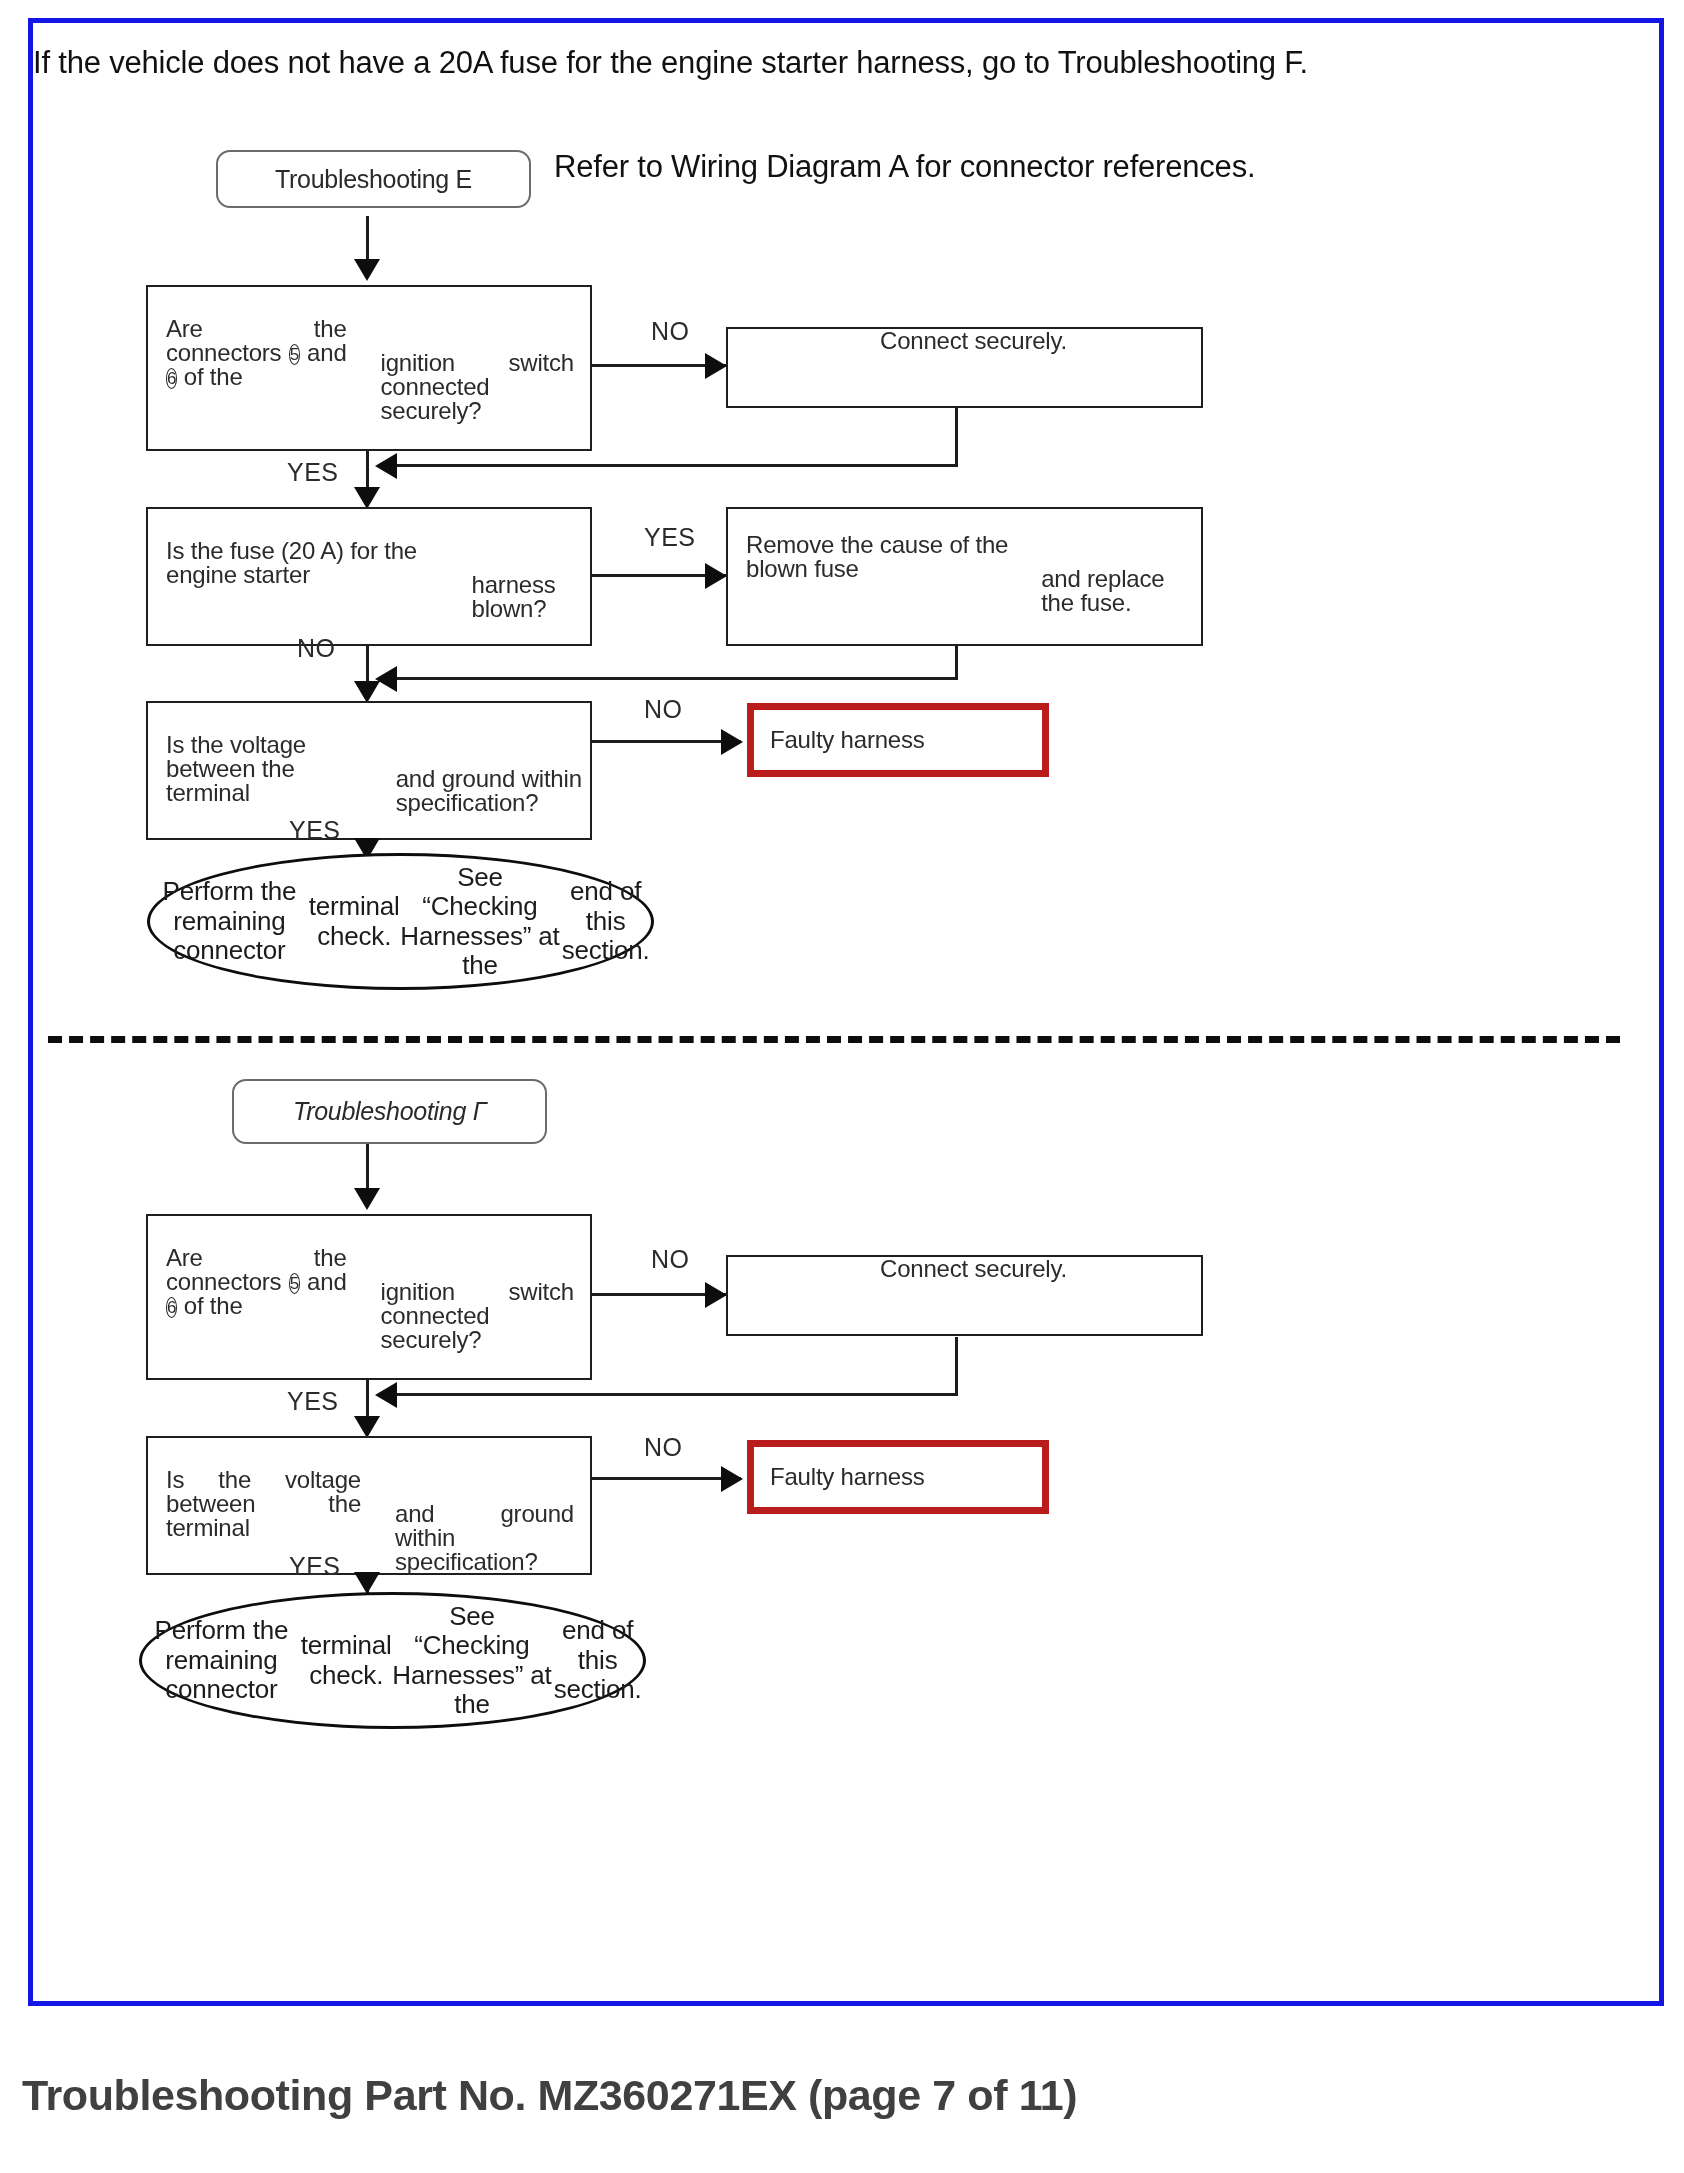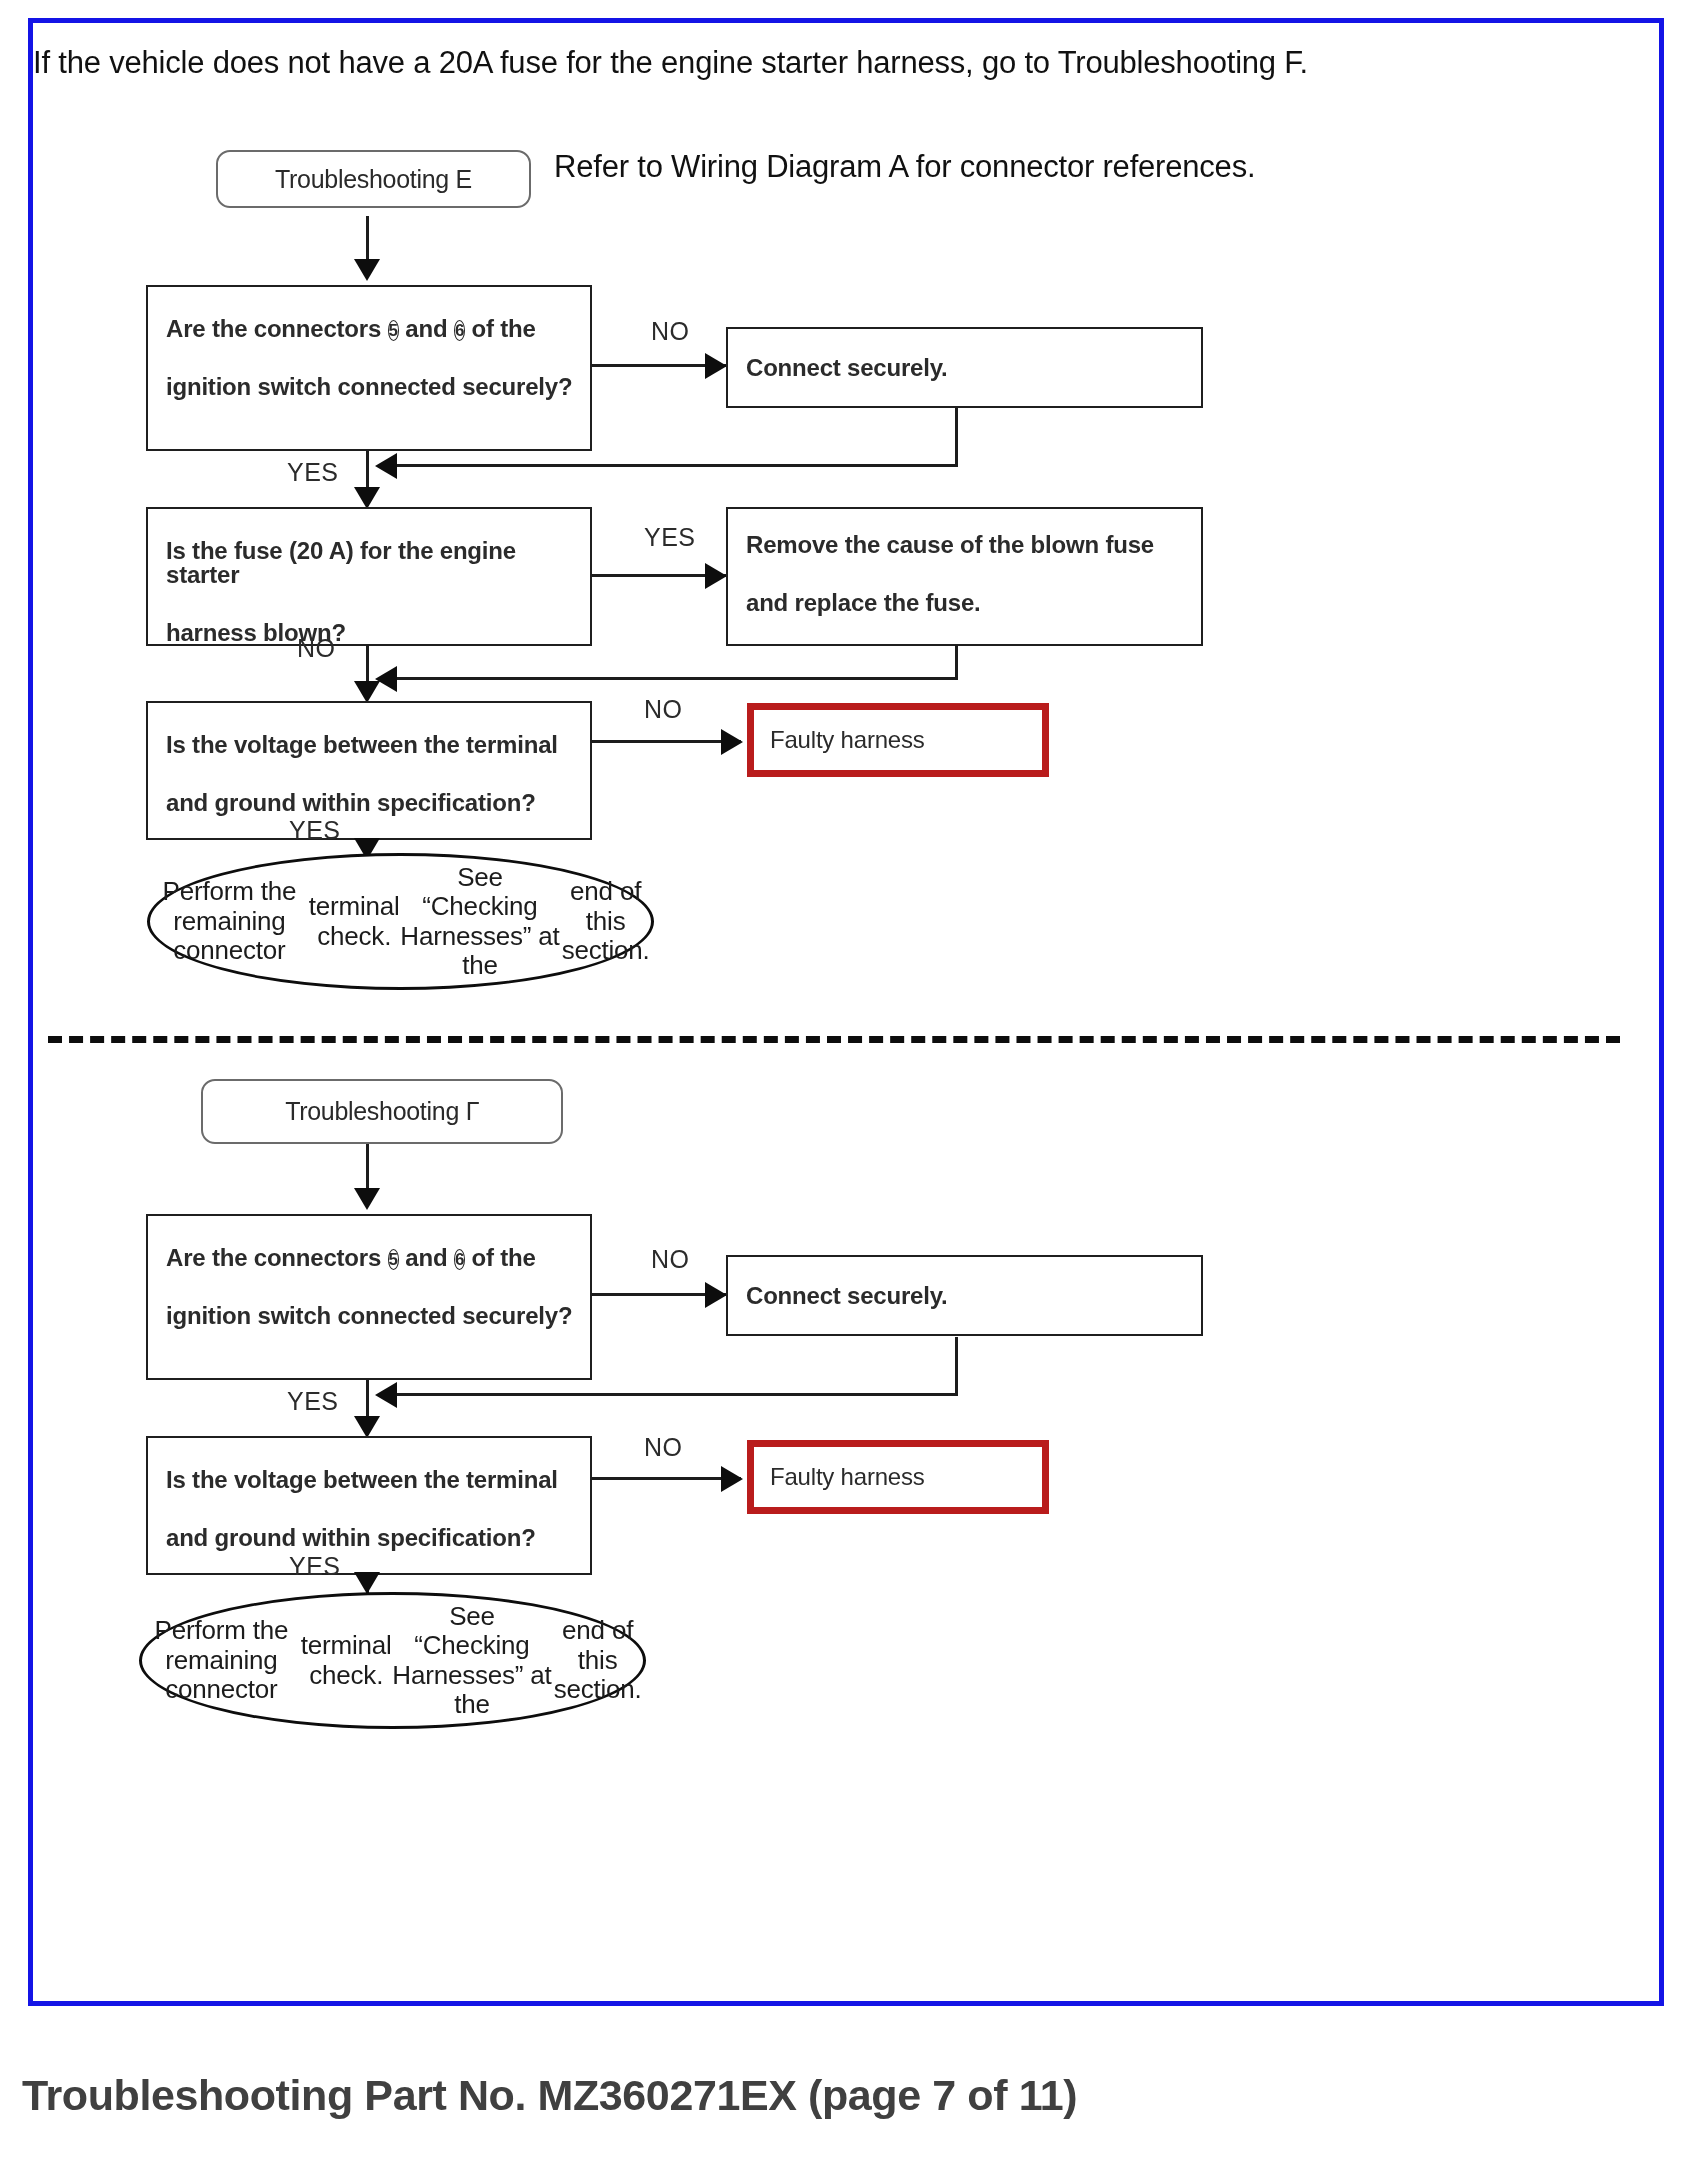--- a/index.html
+++ b/index.html
@@ -55,23 +55,22 @@
   .node-start .node-text {
     font-size: 25px;
     color: #2a2a2a;
     letter-spacing: -0.3px;
   }
 
   
   .node-box {
     border: 2.5px solid #1f1f1f;
     display: flex;
-    flex-direction: column;
+    flex-direction: row;
     justify-content: center;
-    font-weight: bold;
   }
   .node-box .line {
     font-size: 24px;
     color: #2b2b2b;
     letter-spacing: -0.2px;
     margin: 0;
     padding: 0 0 0 18px;
     line-height: 1.0;
   }
   .node-box .line + .line { margin-top: 34px; }
@@ -278,21 +277,21 @@
 
 <div class="node node-oval" style="left:147px; top:853px; width:507px; height:137px;">
   <div class="line">Perform the remaining connector</div>
   <div class="line">terminal check.</div>
   <div class="line">See “Checking Harnesses” at the</div>
   <div class="line">end of this section.</div>
 </div>
 
 <div id="section-divider"></div>
 
-<div class="node node-start" style="left:201px; top:1079px; width:362px; height:65px;">
+<div class="node node-start" style="left:232px; top:1079px; width:315px; height:65px;font-style:italic;">
   <span class="node-text">Troubleshooting Г</span>
 </div>
 
 <div class="vline" style="left:366px; top:1144px; height:48px;"></div>
 <div class="arrow-down" style="left:354px; top:1188px;"></div>
 
 <div class="node node-box justified top-text" style="left:146px; top:1214px; width:446px; height:166px;">
   <div class="line">
     <span>Are  the  connectors</span>
     <span class="circled">5</span>

